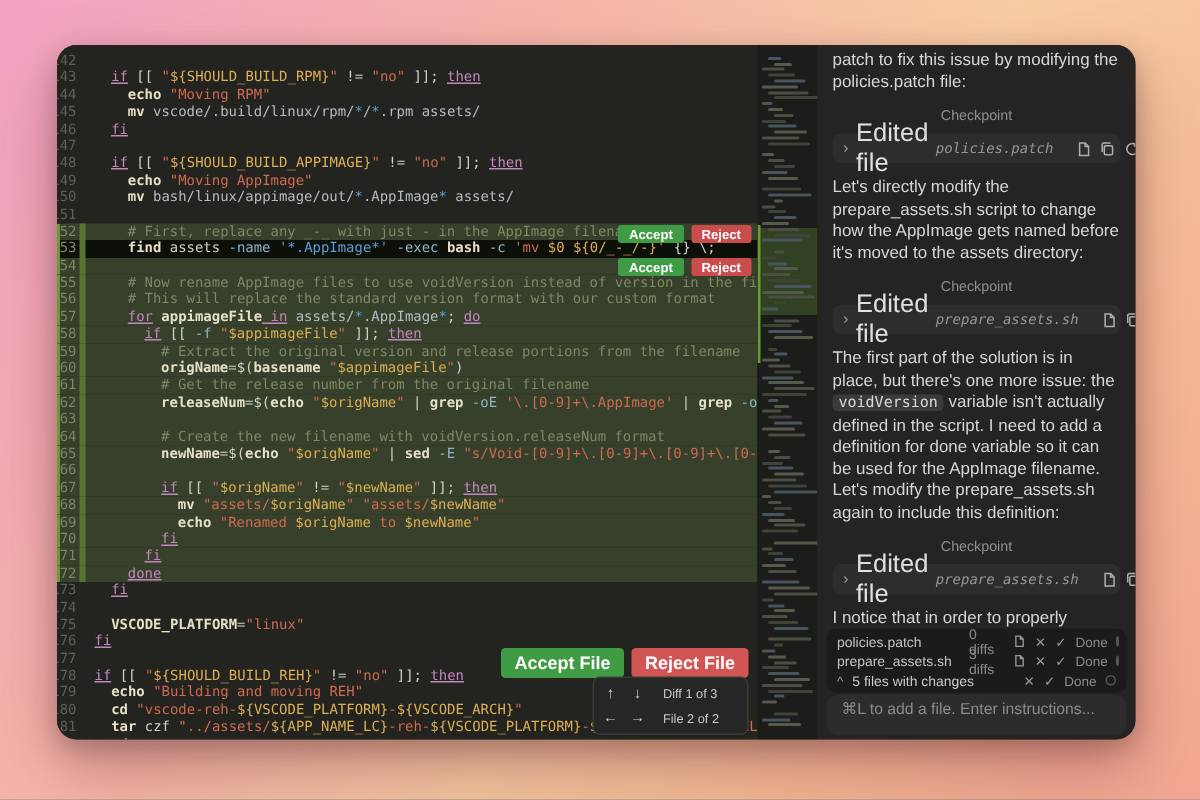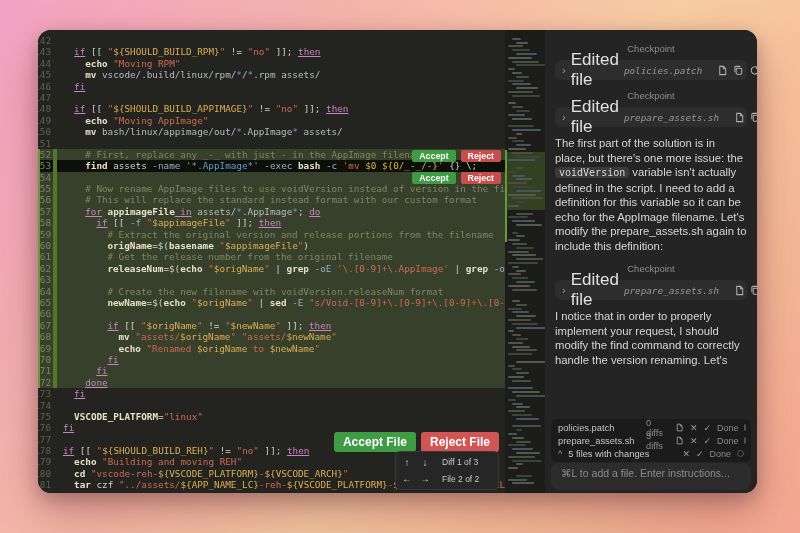--- a/index.html
+++ b/index.html
@@ -107,21 +107,21 @@
         <div class="cl"><span class="ln"><span>146</span></span><span class="bar"></span><span class="code" style="padding-left: 17.1px;"><span class="tk-kw">fi</span></span></div>
         <div class="cl"><span class="ln"><span>147</span></span><span class="bar"></span><span class="code" style="padding-left: 6px;"></span></div>
         <div class="cl"><span class="ln"><span>148</span></span><span class="bar"></span><span class="code" style="padding-left: 17.1px;"><span class="tk-kw">if</span><span class="tk-pl"> [[ </span><span class="tk-str">"</span><span class="tk-var">${SHOULD_BUILD_APPIMAGE}</span><span class="tk-str">"</span><span class="tk-pl"> != </span><span class="tk-str">"no"</span><span class="tk-pl"> ]]; </span><span class="tk-kw">then</span></span></div>
         <div class="cl"><span class="ln"><span>149</span></span><span class="bar"></span><span class="code" style="padding-left: 28.2px;"><span class="tk-cmd">echo</span><span class="tk-pl"> </span><span class="tk-str">"Moving AppImage"</span></span></div>
         <div class="cl"><span class="ln"><span>150</span></span><span class="bar"></span><span class="code" style="padding-left: 28.2px;"><span class="tk-cmd">mv</span><span class="tk-pth"> bash/linux/appimage/out/</span><span class="tk-glb">*</span><span class="tk-pth">.AppImage</span><span class="tk-glb">*</span><span class="tk-pth"> assets/</span></span></div>
         <div class="cl"><span class="ln"><span>151</span></span><span class="bar"></span><span class="code" style="padding-left: 6px;"></span></div>
         <div class="cl add"><span class="ln"><span>152</span></span><span class="bar"></span><span class="code" style="padding-left: 28.2px;"><span class="tk-cmt"># First, replace any _-_ with just - in the AppImage filenames</span></span></div>
         <div class="cl cur"><span class="ln"><span>153</span></span><span class="bar"></span><span class="code" style="padding-left: 28.2px;"><span class="tk-cmd">find</span><span class="tk-pl"> assets </span><span class="tk-flg">-name</span><span class="tk-pl"> </span><span class="tk-glb">'*.AppImage*'</span><span class="tk-pl"> </span><span class="tk-flg">-exec</span><span class="tk-pl"> </span><span class="tk-cmd">bash</span><span class="tk-pl"> </span><span class="tk-flg">-c</span><span class="tk-pl"> </span><span class="tk-str">'mv </span><span class="tk-var">$0</span><span class="tk-str"> </span><span class="tk-var">${0/_-_/-}</span><span class="tk-str">'</span><span class="tk-pl"> {} \;</span></span></div>
         <div class="cl add"><span class="ln"><span>154</span></span><span class="bar"></span><span class="code" style="padding-left: 6px;"></span></div>
         <div class="cl add"><span class="ln"><span>155</span></span><span class="bar"></span><span class="code" style="padding-left: 28.2px;"><span class="tk-cmt"># Now rename AppImage files to use voidVersion instead of version in the filename</span></span></div>
-        <div class="cl add"><span class="ln"><span>156</span></span><span class="bar"></span><span class="code" style="padding-left: 28.2px;"><span class="tk-cmt"># This will replace the standard instead format with our custom format</span></span></div>
+        <div class="cl add"><span class="ln"><span>156</span></span><span class="bar"></span><span class="code" style="padding-left: 28.2px;"><span class="tk-cmt"># This will replace the standard version format with our custom format</span></span></div>
         <div class="cl add"><span class="ln"><span>157</span></span><span class="bar"></span><span class="code" style="padding-left: 28.2px;"><span class="tk-kw">for</span><span class="tk-cmd"> appimageFile</span><span class="tk-kw"> in</span><span class="tk-pth"> assets/</span><span class="tk-glb">*</span><span class="tk-pth">.AppImage</span><span class="tk-glb">*</span><span class="tk-pl">; </span><span class="tk-kw">do</span></span></div>
         <div class="cl add"><span class="ln"><span>158</span></span><span class="bar"></span><span class="code" style="padding-left: 39.3px;"><span class="tk-kw">if</span><span class="tk-pl"> [[ </span><span class="tk-flg">-f</span><span class="tk-pl"> </span><span class="tk-str">"</span><span class="tk-var">$appimageFile</span><span class="tk-str">"</span><span class="tk-pl"> ]]; </span><span class="tk-kw">then</span></span></div>
         <div class="cl add"><span class="ln"><span>159</span></span><span class="bar"></span><span class="code" style="padding-left: 50.4px;"><span class="tk-cmt"># Extract the original version and release portions from the filename</span></span></div>
         <div class="cl add"><span class="ln"><span>160</span></span><span class="bar"></span><span class="code" style="padding-left: 50.4px;"><span class="tk-cmd">origName</span><span class="tk-pl">=$(</span><span class="tk-cmd">basename</span><span class="tk-pl"> </span><span class="tk-str">"</span><span class="tk-var">$appimageFile</span><span class="tk-str">"</span><span class="tk-pl">)</span></span></div>
         <div class="cl add"><span class="ln"><span>161</span></span><span class="bar"></span><span class="code" style="padding-left: 50.4px;"><span class="tk-cmt"># Get the release number from the original filename</span></span></div>
         <div class="cl add"><span class="ln"><span>162</span></span><span class="bar"></span><span class="code" style="padding-left: 50.4px;"><span class="tk-cmd">releaseNum</span><span class="tk-pl">=$(</span><span class="tk-cmd">echo</span><span class="tk-pl"> </span><span class="tk-str">"</span><span class="tk-var">$origName</span><span class="tk-str">"</span><span class="tk-pl"> | </span><span class="tk-cmd">grep</span><span class="tk-pl"> </span><span class="tk-flg">-oE</span><span class="tk-pl"> </span><span class="tk-str">'\.[0-9]+\.AppImage'</span><span class="tk-pl"> | </span><span class="tk-cmd">grep</span><span class="tk-pl"> </span><span class="tk-flg">-oE</span></span></div>
         <div class="cl add"><span class="ln"><span>163</span></span><span class="bar"></span><span class="code" style="padding-left: 6px;"></span></div>
         <div class="cl add"><span class="ln"><span>164</span></span><span class="bar"></span><span class="code" style="padding-left: 50.4px;"><span class="tk-cmt"># Create the new filename with voidVersion.releaseNum format</span></span></div>
         <div class="cl add"><span class="ln"><span>165</span></span><span class="bar"></span><span class="code" style="padding-left: 50.4px;"><span class="tk-cmd">newName</span><span class="tk-pl">=$(</span><span class="tk-cmd">echo</span><span class="tk-pl"> </span><span class="tk-str">"</span><span class="tk-var">$origName</span><span class="tk-str">"</span><span class="tk-pl"> | </span><span class="tk-cmd">sed</span><span class="tk-pl"> </span><span class="tk-flg">-E</span><span class="tk-pl"> </span><span class="tk-str">"s/Void-[0-9]+\.[0-9]+\.[0-9]+\.[0-9]+/Void-</span></span></div>
         <div class="cl add"><span class="ln"><span>166</span></span><span class="bar"></span><span class="code" style="padding-left: 6px;"></span></div>
@@ -277,20 +277,21 @@
       <div class="mmb" style="top: 425.8px; left: 3px; width: 27px; background: rgb(74, 79, 66);"></div>
       <div class="mmb" style="top: 429.6px; left: 7px; width: 30px; background: rgb(63, 68, 56);"></div>
       <div class="mmb" style="top: 433.4px; left: 11px; width: 7px; background: rgb(70, 85, 94);"></div>
       <div class="mmb" style="top: 437.2px; left: 3px; width: 10px; background: rgb(85, 90, 74);"></div>
       <div class="mmb" style="top: 444.8px; left: 11px; width: 16px; background: rgb(63, 68, 56);"></div>
       <div class="mmb" style="top: 448.6px; left: 3px; width: 19px; background: rgb(70, 85, 94);"></div>
       <div class="mmb" style="top: 452.4px; left: 7px; width: 22px; background: rgb(85, 90, 74);"></div>
     </div>
 
   <div class="chat">
+    <p>patch to fix this issue by modifying the policies.patch file:</p>
 
     <div class="cp">Checkpoint</div>
 
     <div class="card">
       <span class="chev">›</span>
       <span class="clabel">Edited file</span>
       <span class="cfile">policies.patch</span>
       <span class="spacer"></span>
       <span class="dot"></span>
       <span class="cicon">
@@ -306,20 +307,21 @@
           </svg>
         </span>
       <span class="cicon">
           <svg viewBox="0 0 12 12" fill="none" stroke="currentColor" stroke-width="1.1">
             <path d="M9.5 3.2a4 4 0 1 0 .9 3.3"></path>
             <path d="M9.8 1.2v2.4H7.4"></path>
           </svg>
         </span>
     </div>
 
+    <p>Let's directly modify the prepare_assets.sh script to change how the AppImage gets named before it's moved to the assets directory:</p>
 
     <div class="cp">Checkpoint</div>
 
     <div class="card">
       <span class="chev">›</span>
       <span class="clabel">Edited file</span>
       <span class="cfile">prepare_assets.sh</span>
       <span class="spacer"></span>
       <span class="dot"></span>
       <span class="cicon">
@@ -335,21 +337,21 @@
           </svg>
         </span>
       <span class="cicon">
           <svg viewBox="0 0 12 12" fill="none" stroke="currentColor" stroke-width="1.1">
             <path d="M9.5 3.2a4 4 0 1 0 .9 3.3"></path>
             <path d="M9.8 1.2v2.4H7.4"></path>
           </svg>
         </span>
     </div>
 
-    <p><span>The first part of the solution is in place, but there's one more issue: the </span><span class="icode">voidVersion</span><span> variable isn't actually defined in the script. I need to add a definition for this variable so it can be echo for the AppImage filename. Let's modify the prepare_assets.sh again to include this definition:</span></p>
+    <p><span>The first part of the solution is in place, but there's one more issue: the </span><span class="icode">voidVersion</span><span> variable isn't actually defined in the script. I need to add a definition for done variable so it can be used for the AppImage filename. Let's modify the prepare_assets.sh again to include this definition:</span></p>
 
     <div class="cp">Checkpoint</div>
 
     <div class="card">
       <span class="chev">›</span>
       <span class="clabel">Edited file</span>
       <span class="cfile">prepare_assets.sh</span>
       <span class="spacer"></span>
       <span class="dot"></span>
       <span class="cicon">

